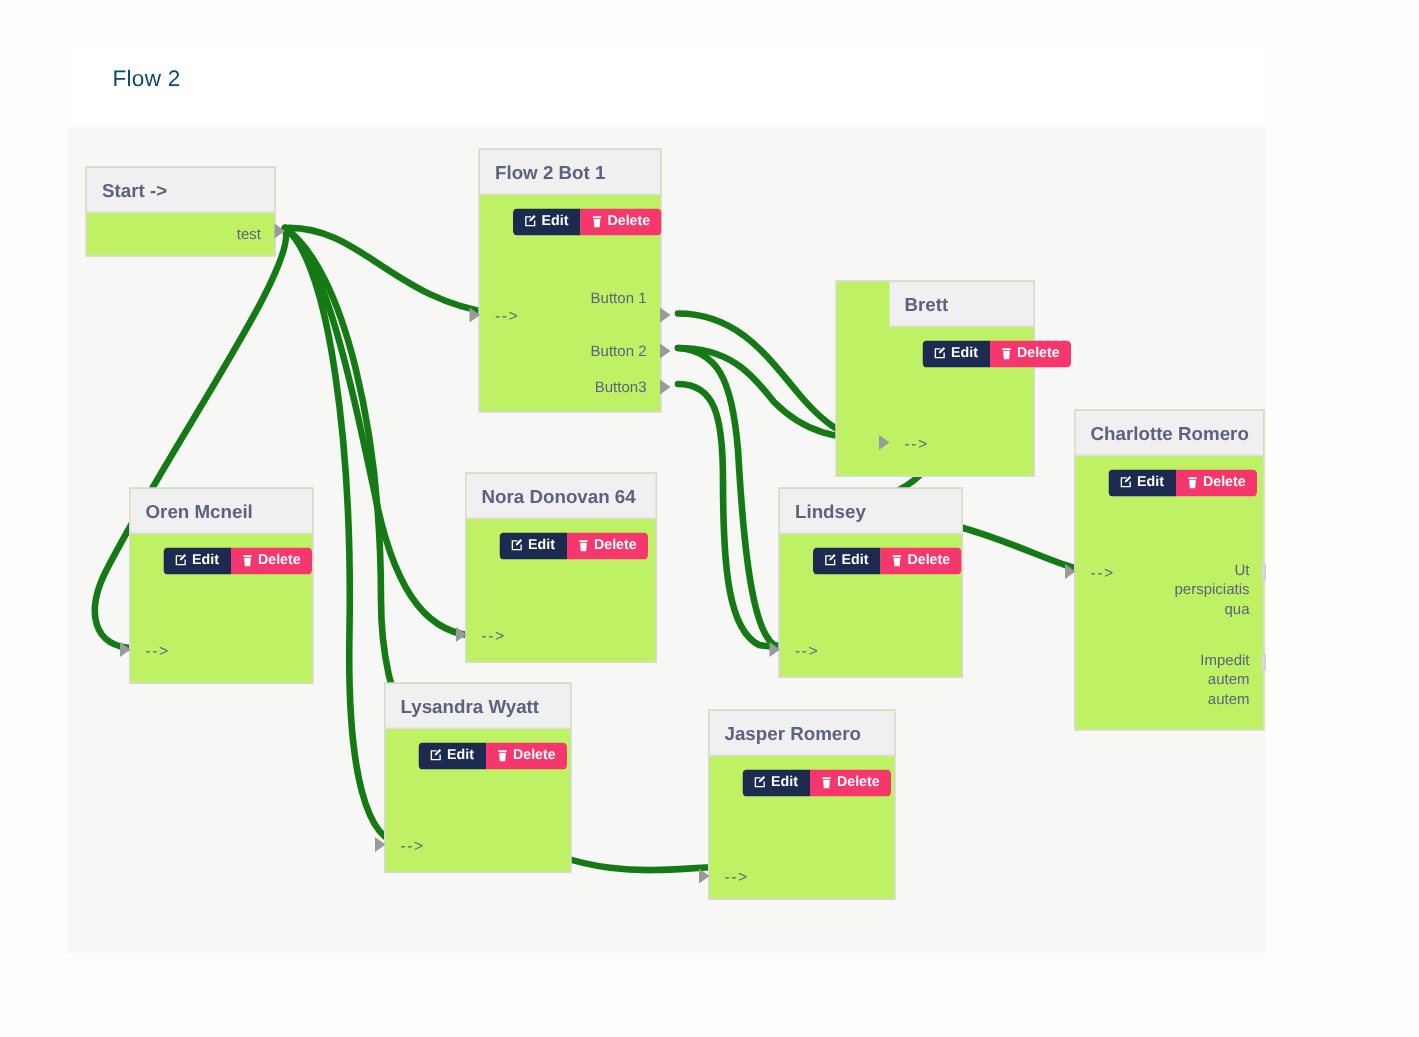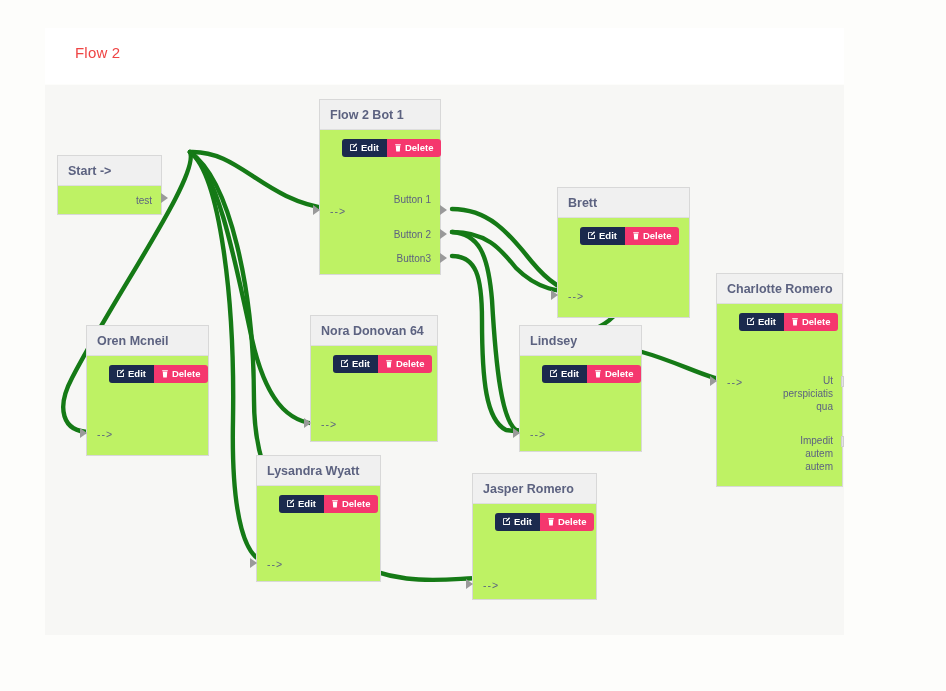--- a/index.html
+++ b/index.html
@@ -26,21 +26,21 @@
     top: 28px;
     width: 799px;
     height: 56px;
     background: #ffffff;
   }
   .page-title {
     position: absolute;
     left: 30px;
     top: 16px;
     font-size: 15px;
-    color: #ef4444;
+    color: #0c4a6e;
     letter-spacing: 0.2px;
   }
   .canvas {
     position: absolute;
     left: 45px;
     top: 85px;
     width: 799px;
     height: 550px;
     background: #f7f7f5;
     overflow: visible;
@@ -168,21 +168,21 @@
       <path d="M 452,232 C 478,234 488,252 492,300 C 496,370 502,420 516,430 C 524,432 530,432 536,432"></path>
 
       <path d="M 452,256 C 476,256 482,276 482,320 C 482,380 486,420 506,430 C 518,432 528,432 536,432"></path>
 
       <path d="M 614,316 C 608,322 600,327 592,330"></path>
 
       <path d="M 642,352 C 678,362 706,378 730,382"></path>
     </g>
   </svg>
 
-  <div class="node" style="left:57px; top:111px; width:105px; height:60px;margin-top:44px;">
+  <div class="node" style="left:57px; top:111px; width:127px; height:60px;">
     <div class="node-header">
       <span class="node-title">Start -&gt;</span>
     </div>
     <div class="node-body">
       <div class="out-label" style="top:8px;padding-left:19px;">test</div>
       <div class="port port-out" style="right:-7px; top:7px;"></div>
     </div>
   </div>
 
   <div class="node" style="left:319px; top:99px; width:122px; height:176px;">
@@ -361,21 +361,21 @@
               </svg>
             </span>
           <span>Delete</span>
         </div>
       </div>
       <div class="in-label" style="top:72px;">--&gt;</div>
       <div class="port port-in" style="left:0px; top:72px;"></div>
     </div>
   </div>
 
-  <div class="node" style="left:557px; top:187px; width:133px; height:131px;">
+  <div class="node" style="left:557px; top:187px; width:133px; height:131px;padding-left:35px;">
     <div class="node-header">
       <span class="node-title">Brett</span>
     </div>
     <div class="node-body">
       <div class="btn-row">
         <div class="btn btn-edit">
           <span>
               <svg width="9" height="9" viewBox="0 0 16 16">
                 <path fill="#fff" d="M2 2h7v1.6H3.6v8.8h8.8V7H14v7H2z"></path>
                 <path fill="#fff" d="M9.2 7.6 14.4 2.4l-1.8-1.8-5.2 5.2-.7 2.5z"></path>

